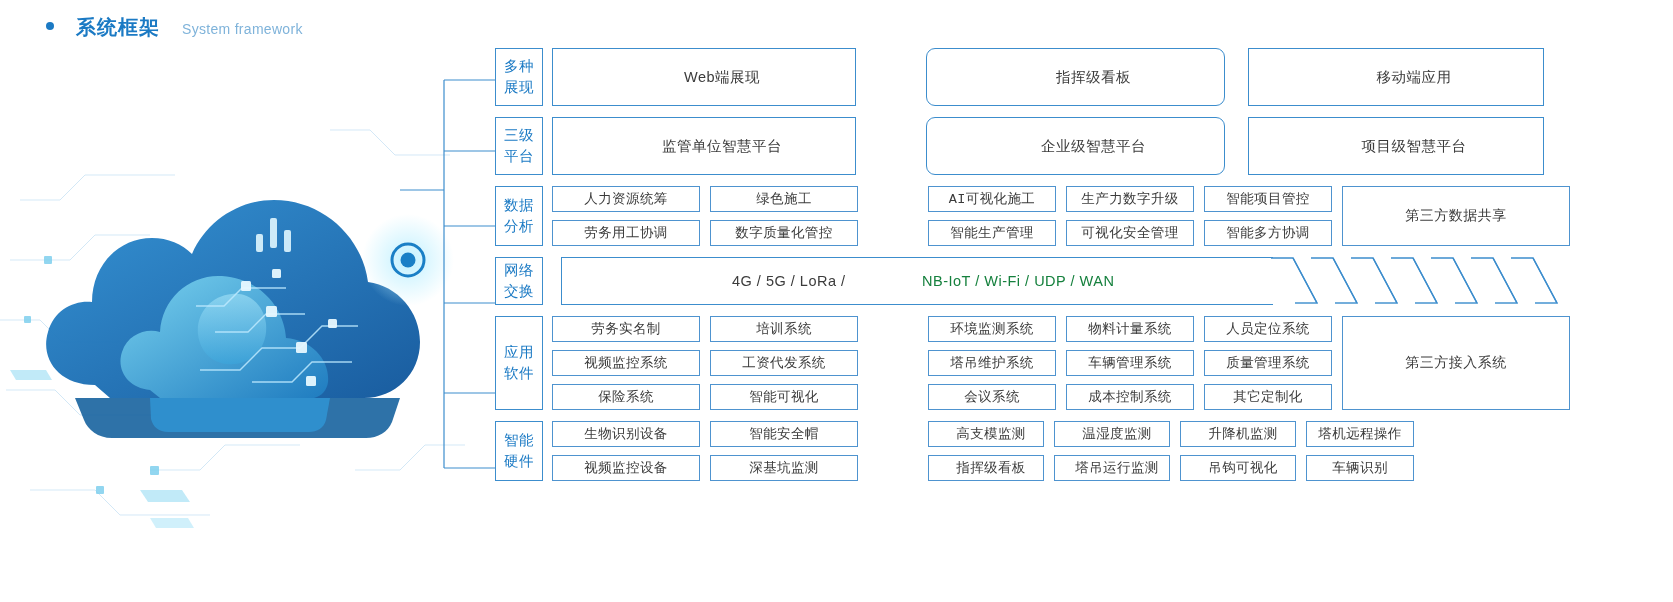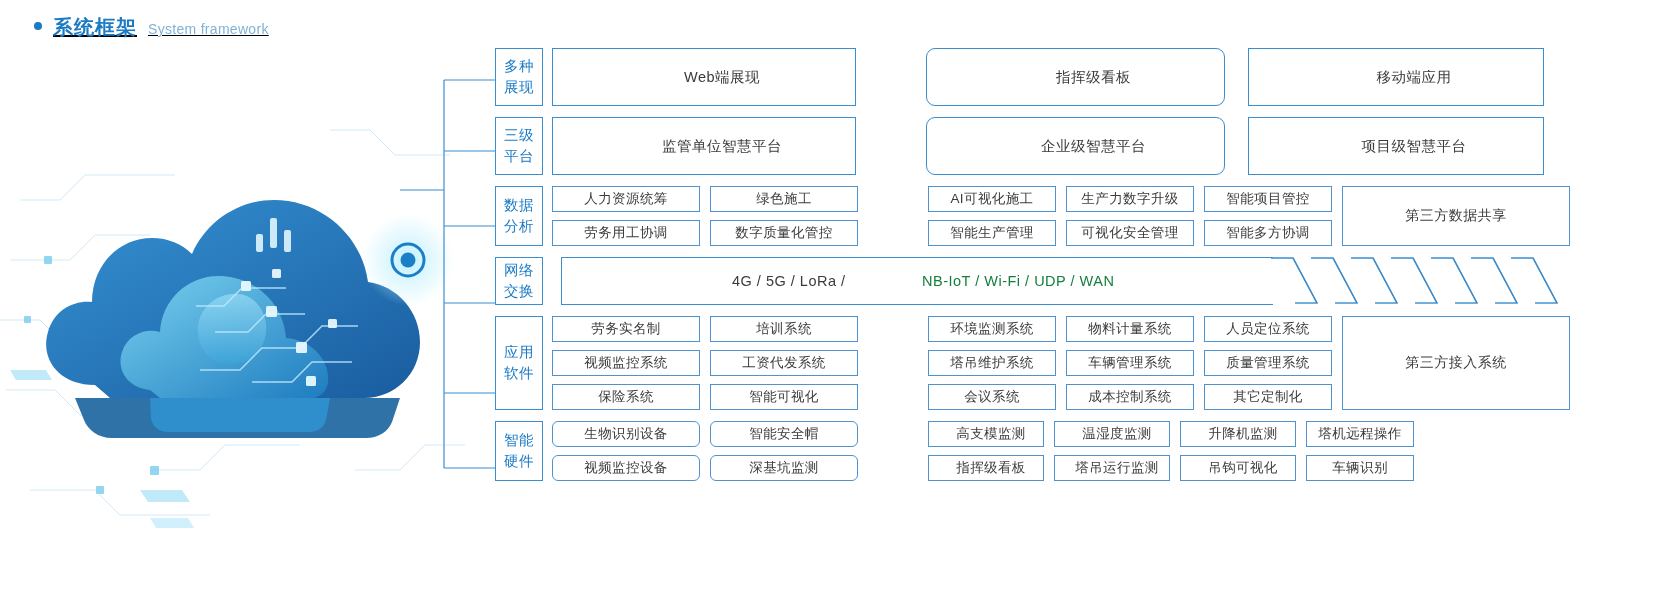--- a/index.html
+++ b/index.html
@@ -6,22 +6,22 @@
   html, body {
     width: 1673px; height: 602px;
     background: #ffffff;
     font-family: "Liberation Sans", "DejaVu Sans", sans-serif;
     overflow: hidden;
   }
   #root { position: relative; width: 1673px; height: 602px; }
 
   
   .title-wrap {
-    position: absolute; left: 34px; top: 14px;
-    display: flex; align-items: baseline; gap: 11px; text-decoration: underline;
+    position: absolute; left: 46px; top: 14px;
+    display: flex; align-items: baseline; gap: 22px;
   }
   .title-dot {
     width: 8px; height: 8px; border-radius: 50%;
     background: #1b7ac4; position: relative; top: -4px;
   }
   .title-cn {
     font-size: 20px; font-weight: bold; color: #1b7ac4;
     letter-spacing: 1px;
   }
   .title-en {
@@ -87,21 +87,21 @@
     background: #fff;
   }
 
   
   .r-top .bigbox { height: 58px; }
   .r-top .b1 { width: 304px; }
   .r-top .b2 { width: 299px; margin-left: 70px; border-radius: 9px; }
   .r-top .b3 { width: 296px; margin-left: 23px; }
 
   
-  .r-data .chip { height: 26px; }
+  .r-data .chip { height: 26px; font-family: Liberation Mono, monospace; }
   .r-data .g-left .col:nth-child(1) .chip { width: 148px; }
   .r-data .g-left .col:nth-child(2) .chip { width: 148px; }
   .r-data .g-left { margin-right: 70px; }
   .r-data .g-right .col .chip { width: 128px; }
   .r-data .sidebox { width: 228px; height: 60px; margin-left: 10px; }
 
   
   .r-net { height: 48px; }
   .r-net .netbar {
     flex: 1; margin-left: 9px; position: relative;
@@ -117,21 +117,21 @@
 
   
   .r-app .chip { height: 26px; }
   .r-app .g-left .col .chip { width: 148px; }
   .r-app .g-left { margin-right: 70px; }
   .r-app .g-right .col .chip { width: 128px; }
   .r-app .sidebox { width: 228px; height: 94px; margin-left: 10px; }
 
   
   .r-hw .chip { height: 26px; }
-  .r-hw .g-left .col .chip { width: 148px; border-radius: 6px; }
+  .r-hw .g-left .col .chip { width: 148px; }
   .r-hw .g-left { margin-right: 70px; }
   .r-hw .g-right .col .chip { width: 116px; padding-left: 10px; }
   .r-hw .g-far { margin-left: 10px; }
   .r-hw .g-far .col .chip { width: 108px; }
 </style>
 </head>
 <body>
 
 <div id="root">
 

